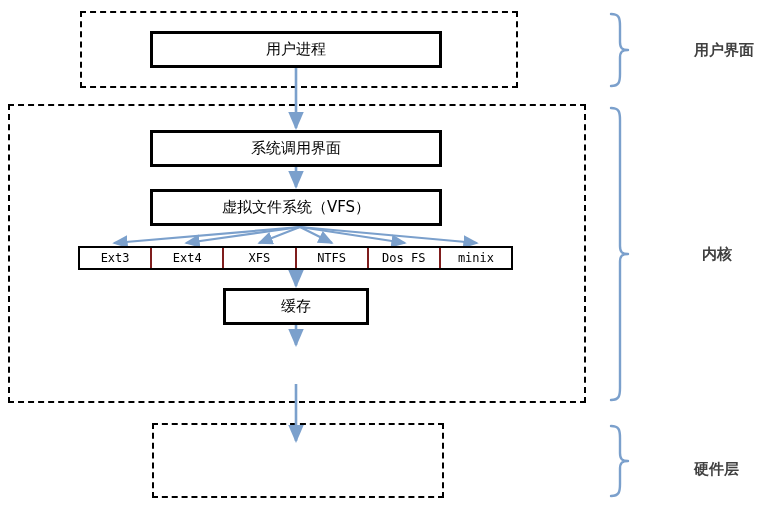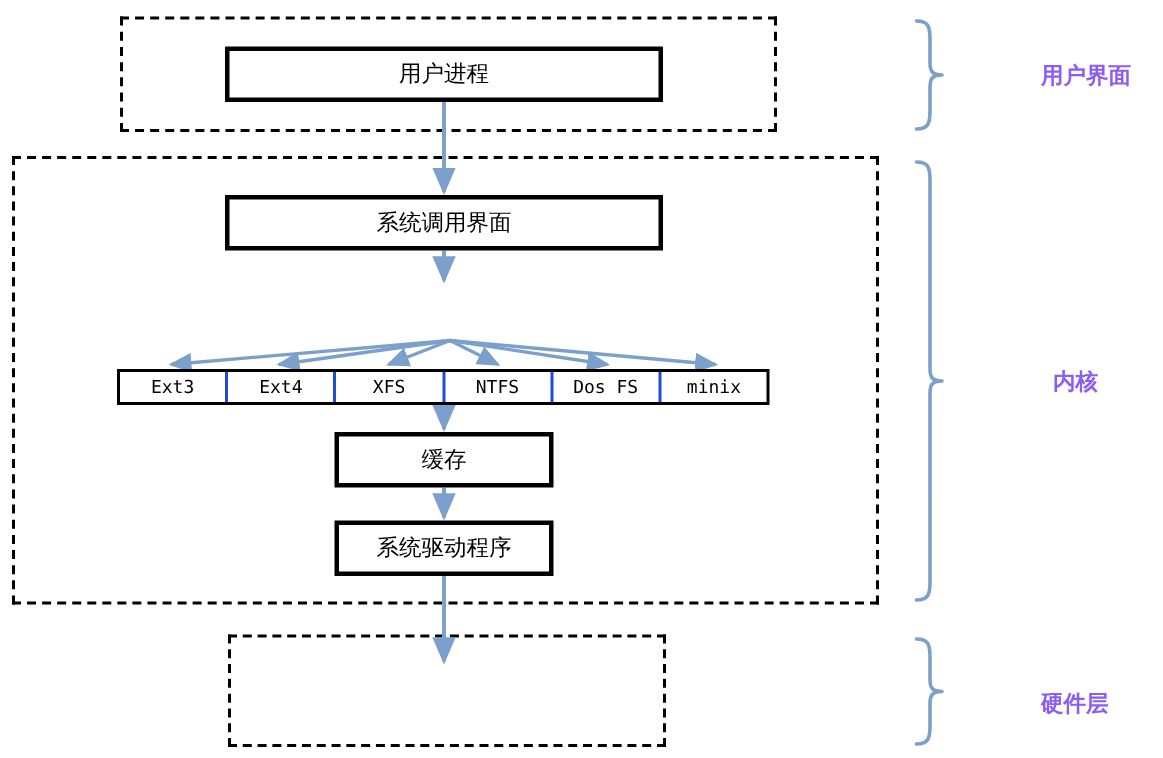--- a/index.html
+++ b/index.html
@@ -65,21 +65,21 @@
     border: 2px solid #000000;
     box-sizing: border-box;
     display: flex;
     background: #ffffff;
   }
   .fs-cell {
     flex: 1 1 0;
     display: flex;
     align-items: center;
     justify-content: center;
-    border-right: 2px solid #1d4ed8;
+    border-right: 2px solid #7f1d1d;
     box-sizing: border-box;
     font-family: "DejaVu Sans Mono", monospace;
     font-size: 12px;
     color: #000000;
     white-space: nowrap;
   }
   .fs-cell:last-child { border-right: none; }
 
   
   #arrows {
@@ -96,21 +96,21 @@
     left: 0; top: 0;
     width: 775px;
     height: 505px;
     pointer-events: none;
   }
   .side-label {
     position: absolute;
     font-family: "DejaVu Serif", serif;
     font-weight: bold;
     font-size: 15px;
-    color: #8b5cf6;
+    color: #404040;
     white-space: nowrap;
   }
   #label-user   { left: 694px; top: 41px; }
   #label-kernel { left: 702px; top: 245px; text-align: center; }
   #label-hw     { left: 694px; top: 460px; }
 </style>
 </head>
 <body>
 
 <div id="diagram">
@@ -145,24 +145,24 @@
       <line x1="300" y1="227" x2="332" y2="243"></line>
       <line x1="300" y1="227" x2="405" y2="243"></line>
       <line x1="300" y1="227" x2="477" y2="243"></line>
     </g>
   </svg>
 
   <div class="node" id="node-user-process">用户进程</div>
 
   <div class="node" id="node-syscall">系统调用界面</div>
 
+  <div class="node" id="node-vfs">虚拟文件系统（VFS）</div>
 
   <div class="node" id="node-cache">缓存</div>
 
-  <div class="node" id="node-driver">系统驱动程序</div>
 
 
   <div id="fs-strip">
     <div class="fs-cell">Ext3</div>
     <div class="fs-cell">Ext4</div>
     <div class="fs-cell">XFS</div>
     <div class="fs-cell">NTFS</div>
     <div class="fs-cell">Dos FS</div>
     <div class="fs-cell">minix</div>
   </div>

